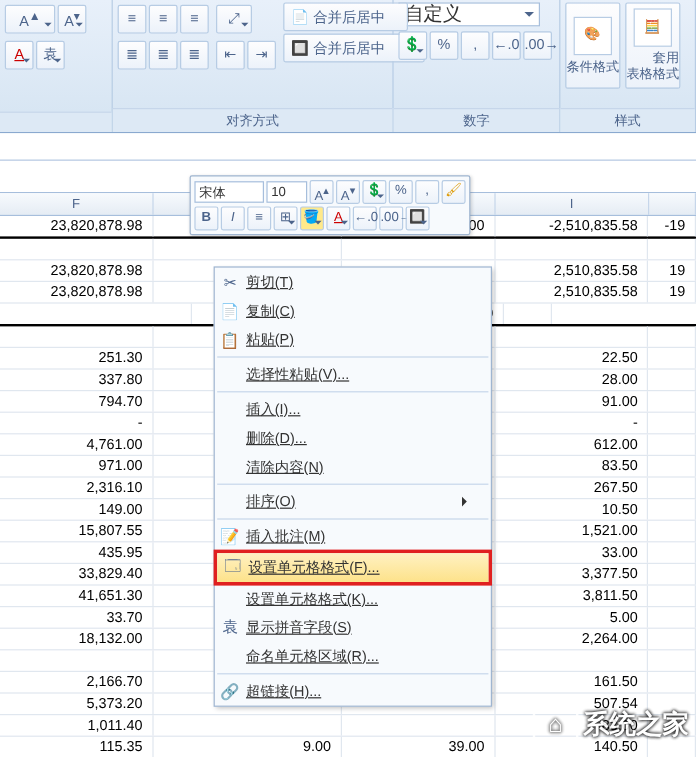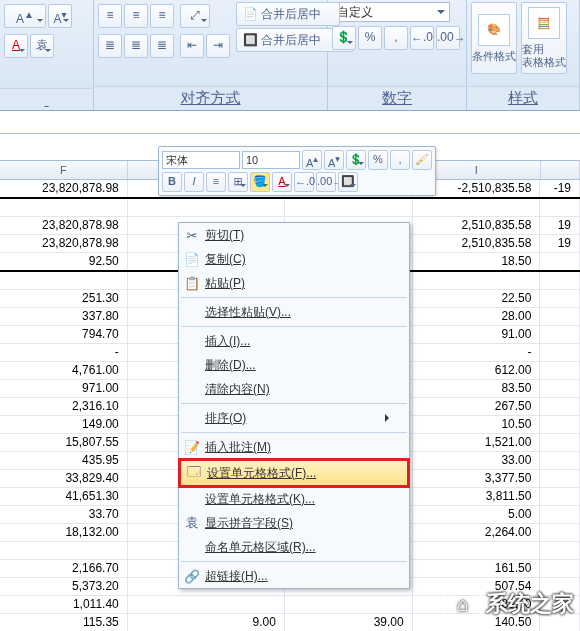--- a/index.html
+++ b/index.html
@@ -23,27 +23,26 @@
   }
   .ribbon-group {
     border-right: 1px solid #b7cce4;
     display: flex;
     flex-direction: column;
     justify-content: space-between;
     padding: 2px 4px 0 4px;
   }
   .ribbon-label {
     text-align: center;
-    font-size: 15px;
+    font-size: 11px;
     color: #4c648b;
     padding: 2px 0;
     background: #dde9f5;
     border-top: 1px solid #c6d6ea;
     margin: 0 -4px;
-    text-decoration: underline;
   }
   .ribbon-row {
     display: flex;
     gap: 2px;
     padding: 2px 0;
   }
   .rb-btn {
     background: linear-gradient(#fdfdfe, #ecf2fa);
     border: 1px solid #b7cce4;
     border-radius: 2px;
@@ -96,21 +95,21 @@
     background: #fff;
     border: 1px solid #b7cce4;
     display: flex;
     align-items: center;
     justify-content: center;
   }
   .combo {
     background: #fff;
     border: 1px solid #a6bedc;
     height: 20px;
-    font-size: 12px;
+    font-size: 16px;
     color: #333;
     padding: 1px 4px;
     display: flex;
     align-items: center;
     justify-content: space-between;
     box-sizing: border-box;
   }
   .combo .dd-arrow {
     border: 4px solid transparent;
     border-top-color: #4c648b;
@@ -350,21 +349,21 @@
   </div>
 
   <div class="ribbon-group" style="flex:1">
     <div style="display:flex;gap:4px">
       <div class="rb-big">
         <div class="icon-box">🎨</div>
         <span>条件格式</span>
       </div>
       <div class="rb-big">
         <div class="icon-box">🧮</div>
-        <span style="white-space:pre-wrap;text-align:left">套用
+        <span style="white-space:pre-wrap;text-align:right">套用
 表格格式</span>
       </div>
     </div>
     <div class="ribbon-label">样式</div>
   </div>
 </div>
 
 <div class="fbar">
   <input type="text" style="">
 </div>
@@ -401,21 +400,20 @@
         <div class="cell colw-j">19</div>
       </div>
       <div class="grid-row">
         <div class="cell colw-f">23,820,878.98</div>
         <div class="cell colw-g"></div>
         <div class="cell colw-h"></div>
         <div class="cell colw-i">2,510,835.58</div>
         <div class="cell colw-j">19</div>
       </div>
       <div class="grid-row bb">
-        <div class="cell colw-f">92.50</div>
         <div class="cell colw-g"></div>
         <div class="cell colw-h"></div>
         <div class="cell colw-i">18.50</div>
         <div class="cell colw-j"></div>
       </div>
       <div class="grid-row">
         <div class="cell colw-f"></div>
         <div class="cell colw-g"></div>
         <div class="cell colw-h"></div>
         <div class="cell colw-i"></div>
@@ -552,25 +550,25 @@
         <div class="cell colw-g">9.00</div>
         <div class="cell colw-h">39.00</div>
         <div class="cell colw-i">140.50</div>
         <div class="cell colw-j"></div>
       </div>
     </div>
 </div>
 
 <div class="mini-tb">
   <div class="row">
-    <div class="mini-combo" style="width:78px">
+    <div class="mini-combo" style="width:58px">
       <span>宋体</span>
         <span class="dd-arrow"></span>
     </div>
-    <div class="mini-combo" style="width:58px">
+    <div class="mini-combo" style="width:34px">
       <span>10</span>
         <span class="dd-arrow"></span>
     </div>
     <div class="mini-btn">A<sup>▴</sup></div>
     <div class="mini-btn">A<sup>▾</sup></div>
     <div class="mini-btn dd">💲</div>
     <div class="mini-btn">%</div>
     <div class="mini-btn">,</div>
     <div class="mini-btn" style="color:#d90">🖌</div>
   </div>

